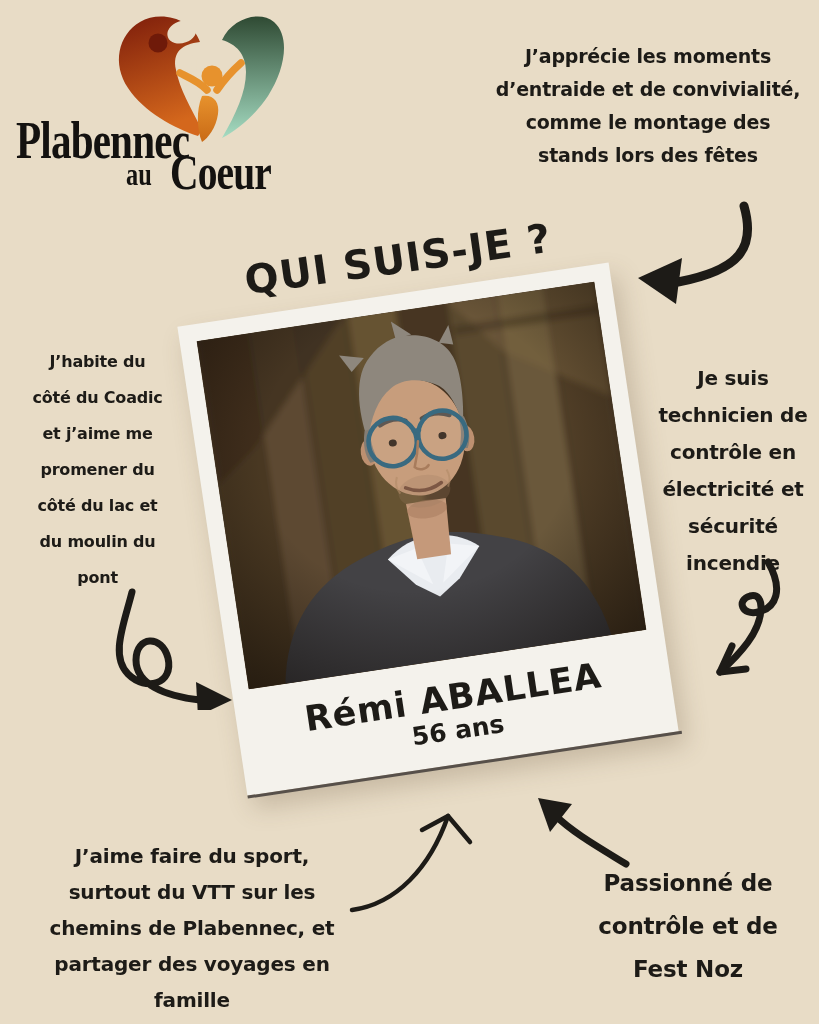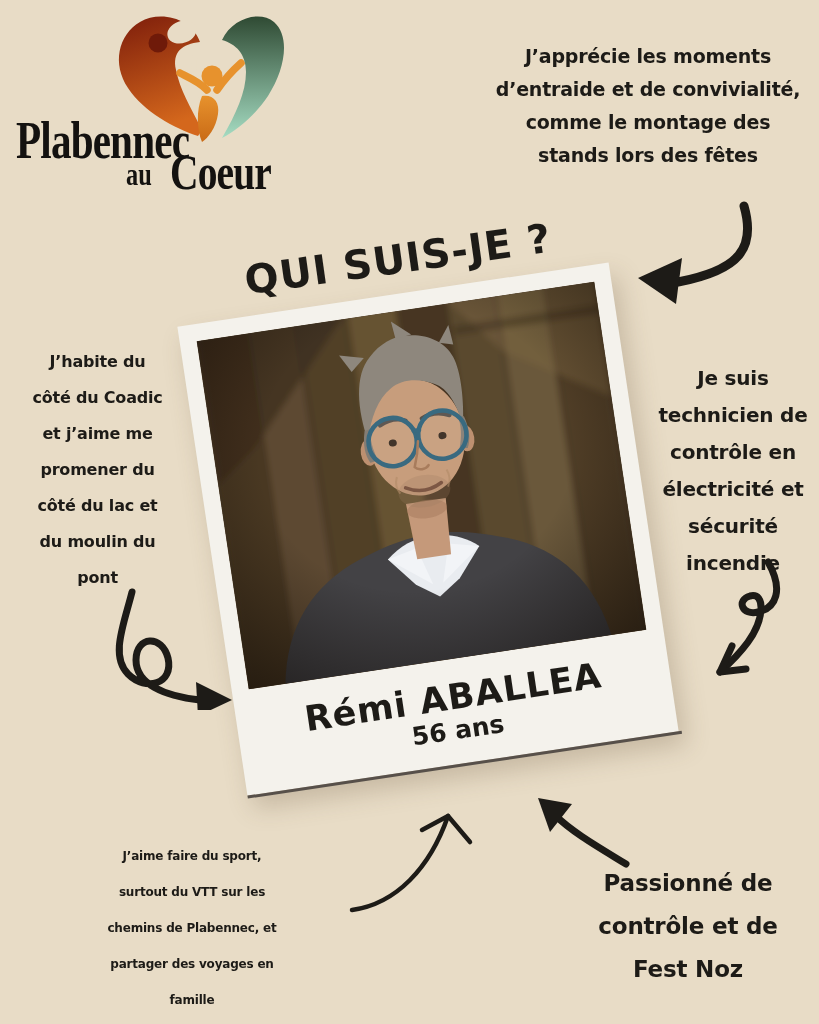--- a/index.html
+++ b/index.html
@@ -41,21 +41,21 @@
   .caption .name{ font-size:35px; font-weight:bold; letter-spacing:1px; line-height:1.1; }
   .caption .age{ font-size:25px; font-weight:bold; }
   
   .note{
     position:absolute; white-space:pre; text-align:center; font-weight:bold;
     color:var(--ink); letter-spacing:-.2px; z-index:1;
   }
   .note-conviviality{ left:468px; top:40px;  width:360px; font-size:19px; line-height:33px; }
   .note-home       { left:10px;  top:344px; width:175px; font-size:16px; line-height:36px; }
   .note-job        { left:645px; top:360px; width:176px; font-size:20px; line-height:37px; }
-  .note-sport      { left:25px;  top:838px; width:334px; font-size:12px; line-height:36px; }
+  .note-sport      { left:25px;  top:838px; width:334px; font-size:20px; line-height:36px; }
   .note-passions   { left:564px; top:862px; width:248px; font-size:23px; line-height:43px; }
   .arrow{ position:absolute; z-index:3; }
 </style>
 </head>
 <body>
 
 <div class="canvas">
 
   <svg class="heart-logo" viewBox="0 0 178 132" aria-hidden="true">
     <defs>

